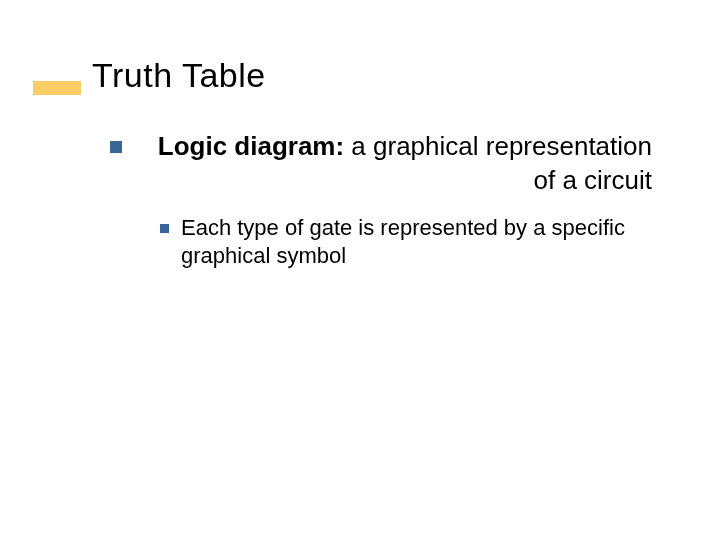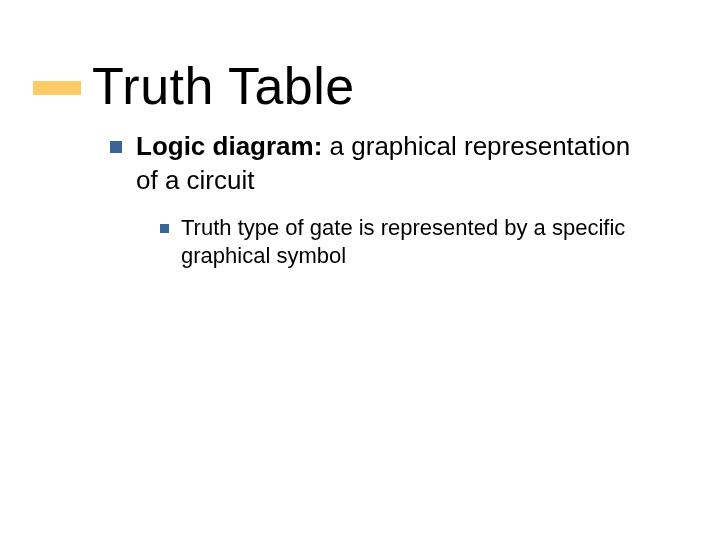--- a/index.html
+++ b/index.html
@@ -16,38 +16,39 @@
     top: 81px;
     left: 33px;
     width: 48px;
     height: 14px;
     background: #fecc66;
   }
   .title {
     position: absolute;
     top: 56px;
     left: 92px;
-    font-size: 52px;
+    font-size: 34px;
     color: #000000;
     font-weight: normal;
     letter-spacing: 0.5px;
   }
   .content {
     position: absolute;
     top: 130px;
     left: 92px;
     width: 560px;
   }
   .bullet-row {
     display: flex;
     align-items: flex-start;
     margin-bottom: 6px;
   }
   .bullet-row.level1 {
     padding-left: 18px;
+    text-align: right;
   }
   .bullet-row.level2 {
     padding-left: 68px;
     margin-top: 16px;
     margin-bottom: 18px;
   }
   .square-bullet {
     width: 12px;
     height: 12px;
     background: #3a6697;
@@ -85,18 +86,18 @@
   <div class="bullet-row level1">
     <div class="square-bullet"></div>
     <div class="text-l1">
       <span class="bold">Logic diagram:</span><span> a graphical representation of a circuit</span>
     </div>
   </div>
 
   <div class="bullet-row level2">
     <div class="square-bullet small"></div>
     <div class="text-l2">
-      <span>Truth type of gate is represented by a specific graphical symbol</span>
+      <span>Each type of gate is represented by a specific graphical symbol</span>
     </div>
   </div>
 
 
 </div>
 
 </body></html>

